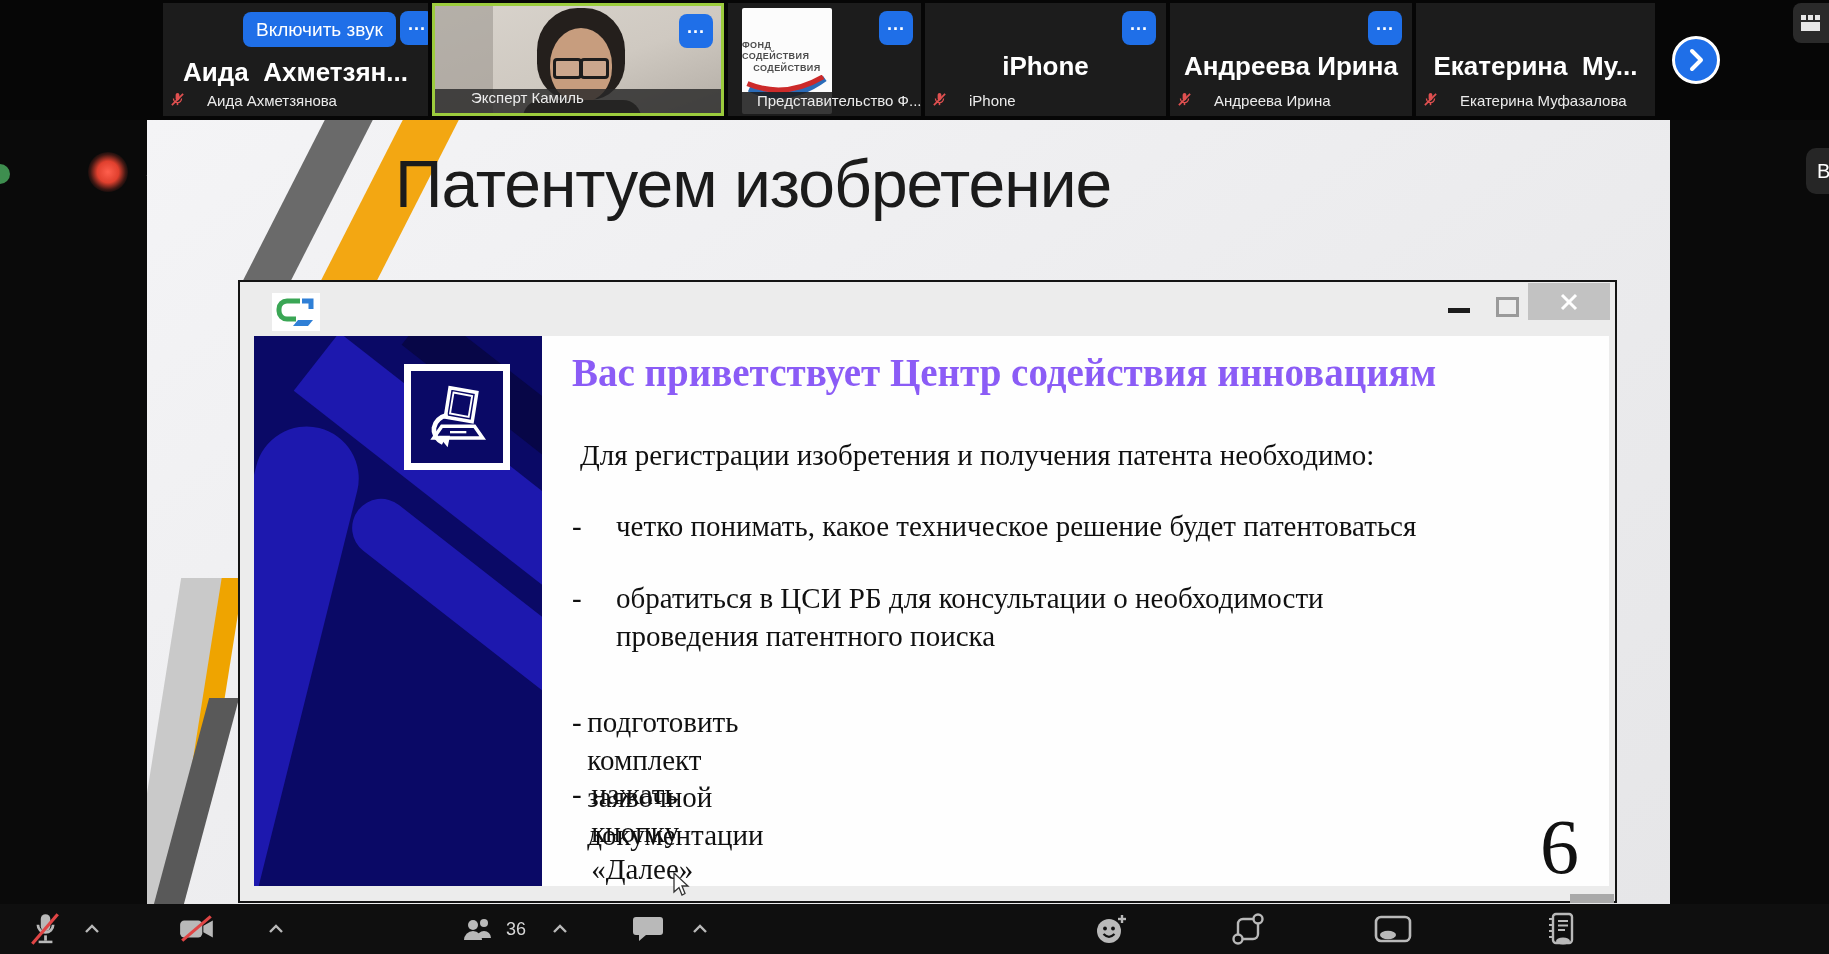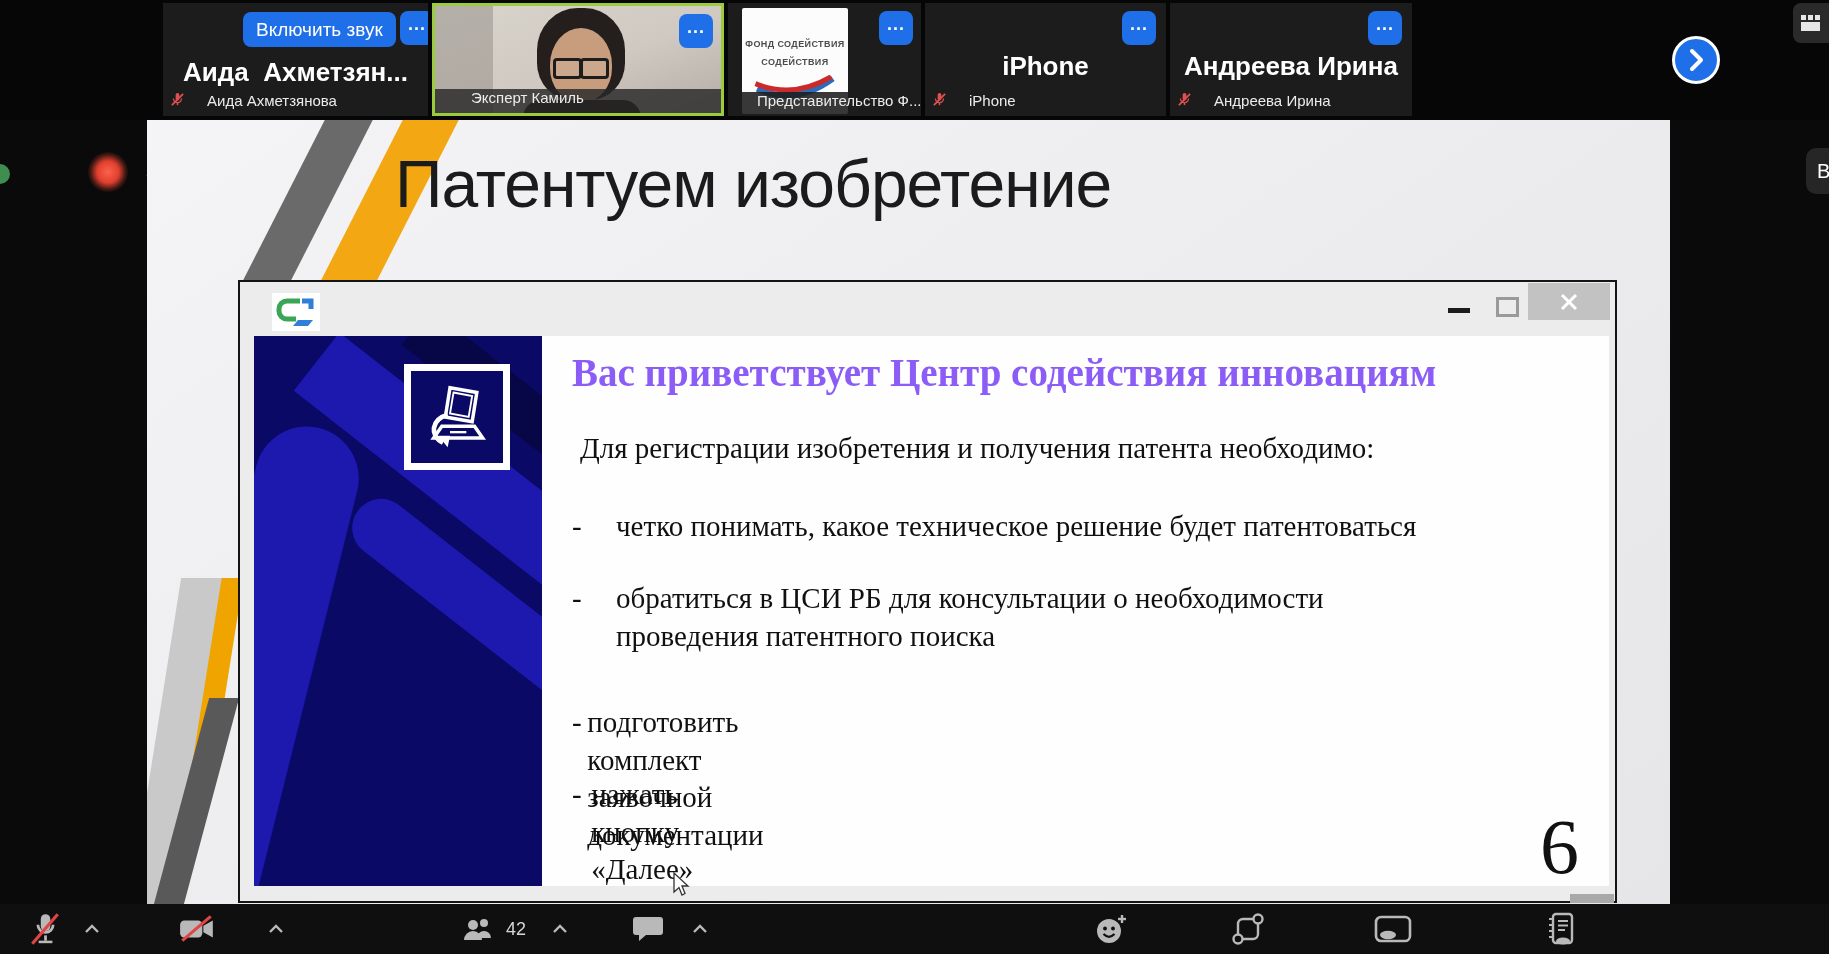--- a/index.html
+++ b/index.html
@@ -29,22 +29,22 @@
   
   .bgband{ position:absolute; left:0; top:0; width:58px; height:113px; background:#98918a; opacity:.55;}
   .hair { position:absolute; left:102px; top:2px; width:88px; height:92px; border-radius:46% 46% 40% 40%; background:#241f1c; }
   .face { position:absolute; left:115px; top:22px; width:62px; height:74px; border-radius:50% 50% 46% 46%; background:#c79d7e; }
   .glasses { position:absolute; left:118px; top:52px; width:56px; height:16px; }
   .glasses:before, .glasses:after { content:""; position:absolute; top:0; width:23px; height:15px;
         border:3px solid #1d1d1d; border-radius:4px; background:rgba(230,230,230,.15); }
   .glasses:before{ left:0; } .glasses:after{ right:0; }
   .shirt{ position:absolute; left:88px; top:94px; width:118px; height:22px; border-radius:18px 18px 0 0; background:#17120f; }
   
-  .fund-card { position:absolute; left:14px; top:5px; width:106px; height:106px; background:#fcfcfc; border-radius:2px;
-        display:flex; flex-direction:column; align-items:center; justify-content:center; gap:7px; padding-top:18px;}
+  .fund-card { position:absolute; left:14px; top:5px; width:90px; height:106px; background:#fcfcfc; border-radius:2px;
+        display:flex; flex-direction:column; align-items:center; justify-content:center; gap:1px; padding-top:18px;}
   .fund-line { color:#4c4c4c; font-size:9px; font-weight:bold; letter-spacing:.4px; line-height:11px; }
   
   .next-btn { position:absolute; left:1672px; top:36px; width:48px; height:48px; border-radius:50%;
         background:#1f6fe8; border:3px solid #fff; display:flex; align-items:center; justify-content:center; }
   .gallery-btn { position:absolute; left:1793px; top:3px; width:36px; height:40px; background:#2a2a2a; border-radius:8px 0 0 8px;
         display:flex; align-items:center; justify-content:center; }
 
   
   .rec-wrap { position:absolute; left:88px; top:152px; display:flex; align-items:center; gap:18px; }
   .rec-dot-glow { width:40px; height:40px; border-radius:50%;
@@ -77,21 +77,21 @@
   .content-white { position:absolute; left:302px; top:54px; width:1067px; height:550px; background:#fefefe; }
   .navy { position:absolute; left:14px; top:54px; width:288px; height:550px; background:#0a0966; overflow:hidden; }
   .navy .art1 { position:absolute; left:-52px; top:84px; width:104px; height:540px; background:#1d18ae; border-radius:52px; transform:rotate(14deg); }
   .navy .art2 { position:absolute; left:18px; top:118px; width:420px; height:74px; background:#1d18ae; transform:rotate(38deg); }
   .navy .art3 { position:absolute; left:64px; top:262px; width:380px; height:58px; background:#1d18ae; border-radius:30px; transform:rotate(38deg); }
   .navy .art4 { position:absolute; left:130px; top:60px; width:300px; height:46px; background:#070647; transform:rotate(38deg); }
   .icon-box { position:absolute; left:150px; top:28px; width:106px; height:106px; border:7px solid #fff; background:#0a0966;
         display:flex; align-items:center; justify-content:center; z-index:3; }
   .wz-heading { position:absolute; left:332px; top:68px; font-family:"Liberation Serif",serif;
         font-weight:bold; font-size:39px; color:#8b5cf6; }
-  .wz-intro { position:absolute; left:340px; top:150px; font-family:"Liberation Serif",serif; font-size:29px; color:#101010; }
+  .wz-intro { position:absolute; left:340px; top:157px; font-family:"Liberation Serif",serif; font-size:29px; color:#101010; }
   .bullets { position:absolute; left:332px; top:226px; }
   .bullet { position:absolute; display:flex; font-family:"Liberation Serif",serif; font-size:29px; color:#101010; line-height:1.3; }
   .bullet .dash { width:44px; }
   .bullet.b1{ top:0; }   .bullet.b1 .bt{ width:900px; }
   .bullet.b2{ top:72px; }.bullet.b2 .bt{ width:790px; }
   .bullet.b3{ top:196px; }
   .bullet.b4{ top:268px; }
   .page-num { position:absolute; left:1300px; top:520px; font-family:"Liberation Serif",serif; font-size:78px; color:#111; }
   .scroll-bit { position:absolute; left:1330px; top:612px; width:44px; height:9px; background:#a9a9a9; }
 
@@ -184,20 +184,34 @@
             <rect x="6" y="1" width="4" height="8" rx="2"></rect>
             <path d="M3,7 a5,5 0 0 0 10,0 h-1.4 a3.6,3.6 0 0 1 -7.2,0 Z"></path>
             <rect x="7.2" y="11" width="1.6" height="3"></rect>
           </g>
           <line x1="2" y1="14" x2="14" y2="2" stroke="#e05050" stroke-width="1.8"></line>
         </svg>
       <span>Андреева Ирина</span>
     </div>
   </div>
 
+  <div class="tile t6">
+    <div class="display-name">Екатерина  Му...</div>
+    <div class="name-bar">
+      <svg width="15" height="15" viewBox="0 0 16 16">
+          <g fill="#e05050">
+            <rect x="6" y="1" width="4" height="8" rx="2"></rect>
+            <path d="M3,7 a5,5 0 0 0 10,0 h-1.4 a3.6,3.6 0 0 1 -7.2,0 Z"></path>
+            <rect x="7.2" y="11" width="1.6" height="3"></rect>
+          </g>
+          <line x1="2" y1="14" x2="14" y2="2" stroke="#e05050" stroke-width="1.8"></line>
+        </svg>
+      <span>Екатерина Муфазалова</span>
+    </div>
+  </div>
 
   <div class="next-btn">
     <svg width="18" height="24" viewBox="0 0 18 24">
       <polyline points="5,3 14,12 5,21" stroke="#fff" stroke-width="4" fill="none" stroke-linecap="round" stroke-linejoin="round"></polyline>
     </svg>
   </div>
 
   <div class="gallery-btn">
     <svg width="22" height="22" viewBox="0 0 22 22">
       <g fill="#e6e6e6">
@@ -326,21 +340,21 @@
 
   <div class="tb" style="left:462px;">
     <svg width="36" height="26" viewBox="0 0 36 26">
       <g fill="#b9b9b9">
           <circle cx="22" cy="7" r="4"></circle>
           <path d="M15,22 a7,7 0 0 1 14,0 Z"></path>
           <circle cx="11" cy="9" r="5"></circle>
           <path d="M2,24 a9,9 0 0 1 18,0 Z"></path>
         </g>
     </svg>
-    <span class="pcount">42</span>
+    <span class="pcount">36</span>
   </div>
   <div class="tb" style="left:552px;">
     <svg width="16" height="10" viewBox="0 0 16 10">
         <polyline points="2,8 8,2 14,8" stroke="#b9b9b9" stroke-width="2.4" fill="none"></polyline>
       </svg>
   </div>
 
   <div class="tb" style="left:632px;">
     <svg width="32" height="28" viewBox="0 0 32 28">
       <path d="M4,2 h24 a3,3 0 0 1 3,3 v12 a3,3 0 0 1 -3,3 h-14 l-7,6 v-6 h-3 a3,3 0 0 1 -3,-3 v-12 a3,3 0 0 1 3,-3 Z" fill="#b9b9b9"></path>

